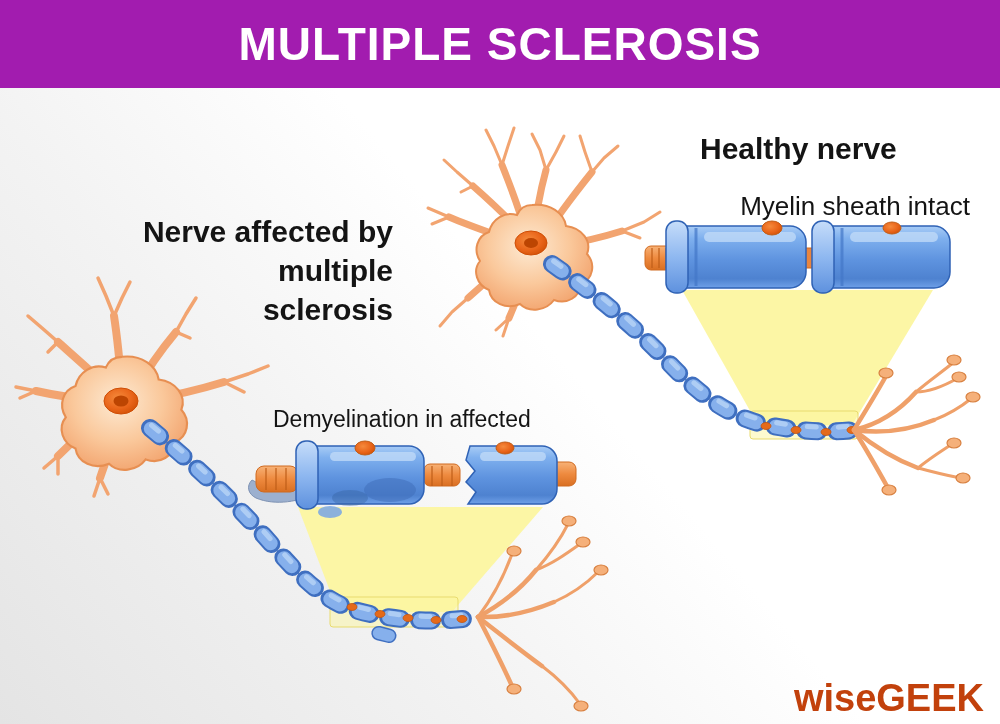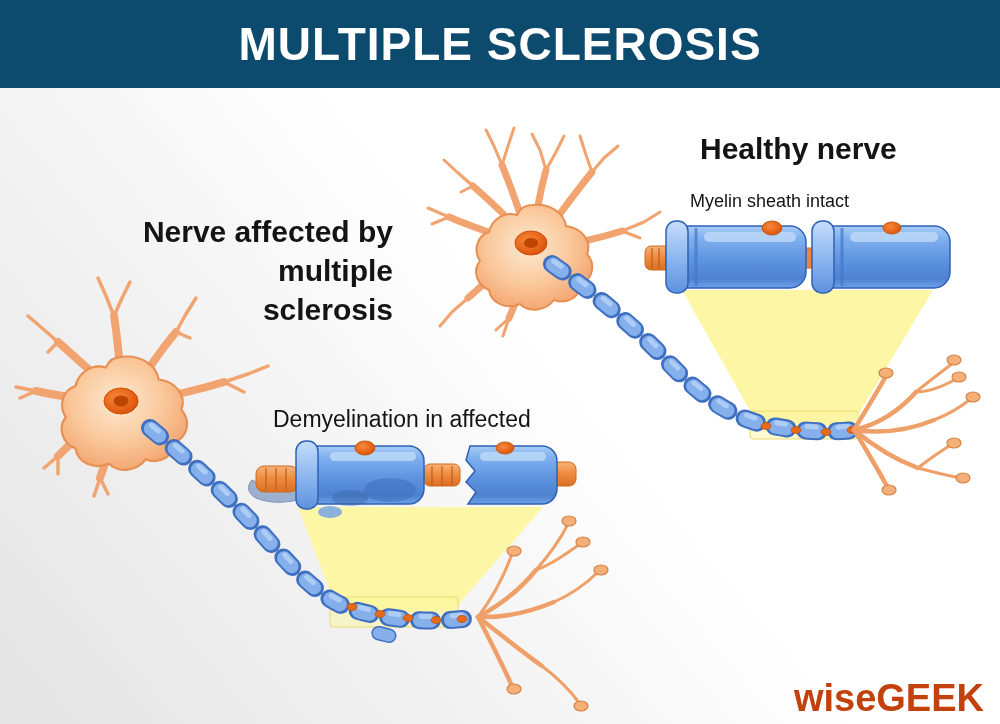--- a/index.html
+++ b/index.html
@@ -2,28 +2,28 @@
 <html><head>
 <meta charset="utf-8">
 <style>
   html,body{margin:0;padding:0;}
   body{
     width:1000px;height:724px;position:relative;overflow:hidden;
     font-family:"Liberation Sans", sans-serif;
     background:linear-gradient(230deg,#ffffff 46%,#f3f3f3 68%,#e4e4e4 100%);
   }
   .banner{
-    position:absolute;top:0;left:0;width:1000px;height:88px;background:#0c4a6e;
+    position:absolute;top:0;left:0;width:1000px;height:88px;background:#a21caf;
     display:flex;align-items:center;justify-content:center;z-index:3;
   }
   .banner h1{margin:0;color:#ffffff;font-size:46px;font-weight:800;letter-spacing:1px;}
   svg.illustration{position:absolute;top:0;left:0;z-index:1;}
   .label{position:absolute;color:#141414;z-index:2;}
   #healthy-title{left:700px;top:132px;width:260px;font-size:30px;font-weight:bold;}
-  #healthy-sub{left:690px;top:191px;width:280px;text-align:left;font-size:18px;}
+  #healthy-sub{left:690px;top:191px;width:280px;text-align:right;font-size:26px;}
   #affected-title{left:0px;top:212px;width:345px;text-align:right;font-size:30px;font-weight:bold;white-space:pre-line;line-height:1.3;margin-left:48px;}
   #affected-sub{left:273px;top:406px;font-size:23px;}
   #watermark{position:absolute;right:16px;bottom:4px;font-size:38px;font-weight:bold;color:#c2410c;z-index:2;}
   .dend{fill:none;stroke:#f2a470;stroke-linecap:round;}
   .term{fill:none;stroke:#efa069;stroke-linecap:round;}
 </style>
 </head>
 <body>
 
 <div class="banner">

